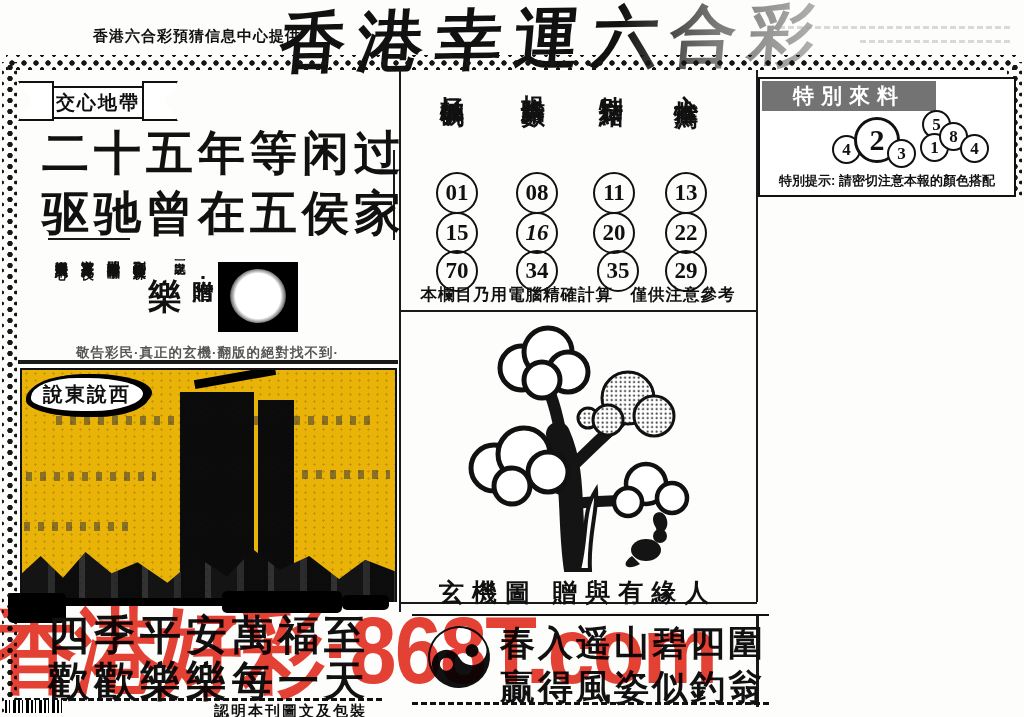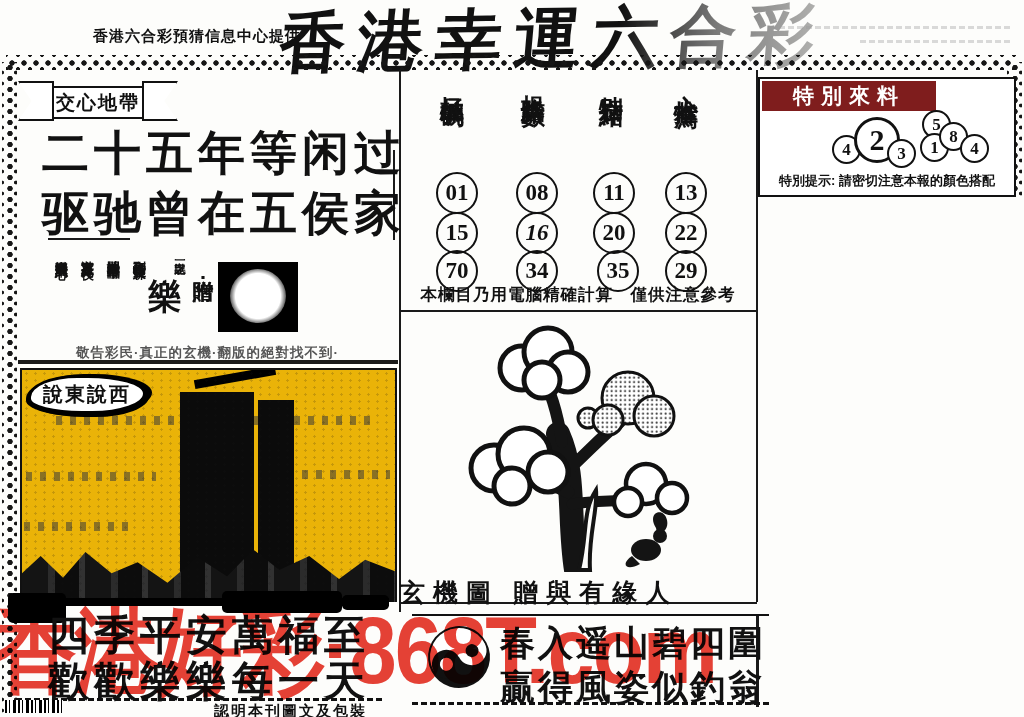--- a/index.html
+++ b/index.html
@@ -63,25 +63,25 @@
       69% 50%,77% 28%,85% 64%,92% 34%,100% 52%,100% 100%,0 100%);}
   .grain{left:0;top:0;right:0;bottom:0;opacity:.5;pointer-events:none;background-image:
       radial-gradient(circle,rgba(20,20,20,.35) 1px,rgba(0,0,0,0) 1.4px);background-size:9px 7px;}
 
   
   .pcol-h{writing-mode:vertical-rl;text-orientation:upright;font-size:24px;font-weight:900;
       letter-spacing:3px;height:100px;}
   .num{display:flex;align-items:center;justify-content:center;width:38px;height:38px;
       border:2.5px solid #111;border-radius:50%;font-size:23px;font-weight:700;}
   .pred-note{width:356px;text-align:center;font-size:16.5px;font-weight:700;letter-spacing:1px;}
-  .mystic-cap{width:356px;text-align:left;font-size:25px;font-weight:700;letter-spacing:8px;}
+  .mystic-cap{width:356px;text-align:center;font-size:25px;font-weight:700;letter-spacing:8px;}
 
   
   .special-box{left:758px;top:77px;width:254px;height:116px;border:2.5px solid #111;background:#fff;}
-  .special-title{left:2px;top:2px;width:174px;height:30px;background:#7f1d1d;color:#fff;
+  .special-title{left:2px;top:2px;width:174px;height:30px;background:#737373;color:#fff;
       display:flex;align-items:center;justify-content:center;font-size:21px;font-weight:900;letter-spacing:7px;}
   .snum{display:flex;align-items:center;justify-content:center;border:2px solid #111;border-radius:50%;
       font-weight:700;background:#fff;}
   .snum.sm{width:25px;height:25px;font-size:17px;}
   .snum.big{width:40px;height:40px;font-size:30px;border-width:3.5px;font-weight:900;}
   .special-hint{left:0;right:0;bottom:5px;text-align:center;font-size:13px;font-weight:700;
       font-family:"Liberation Sans","DejaVu Sans",sans-serif;}
 
   
   .blob{background:#000;border-radius:5px;}

